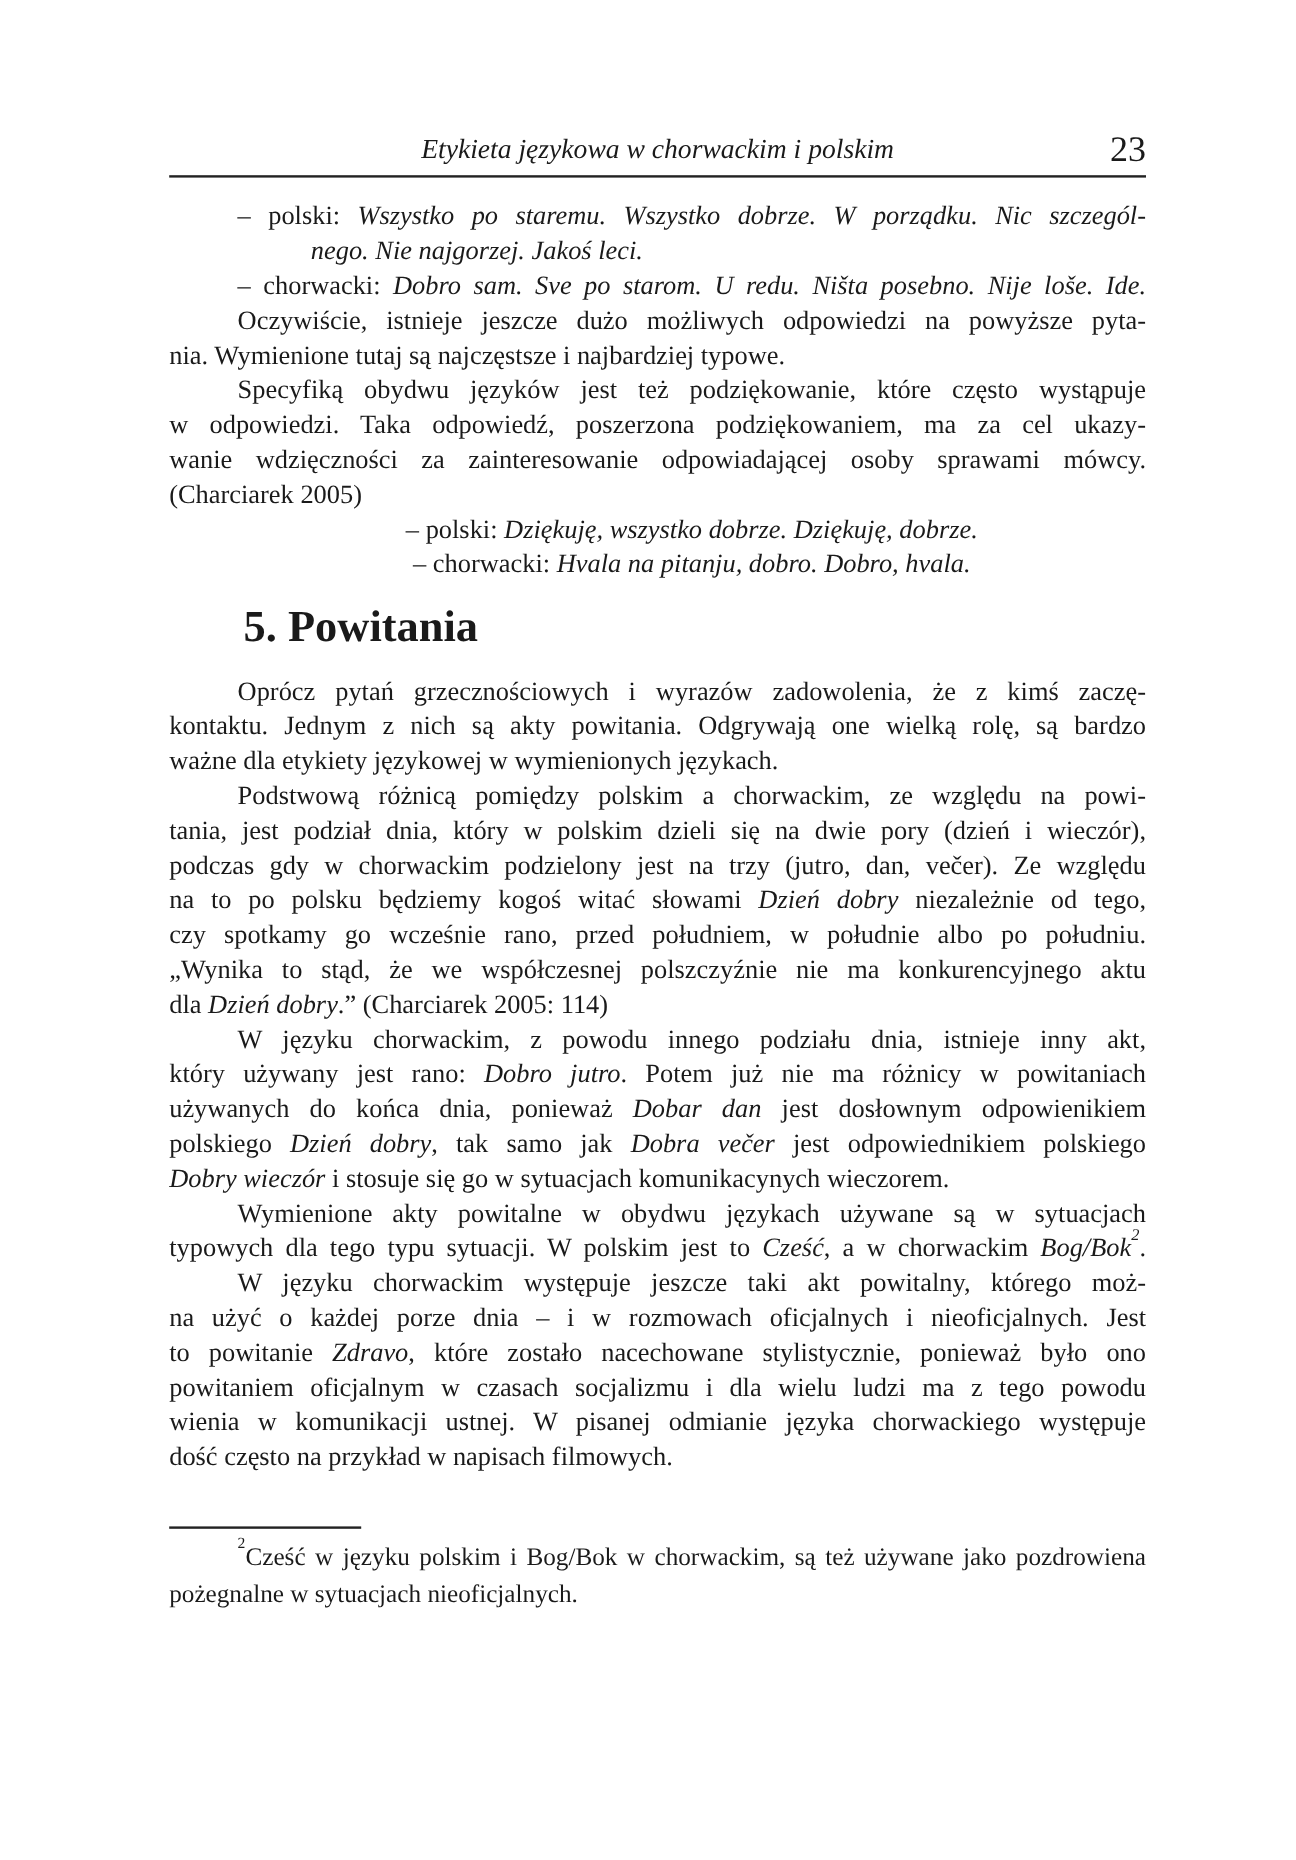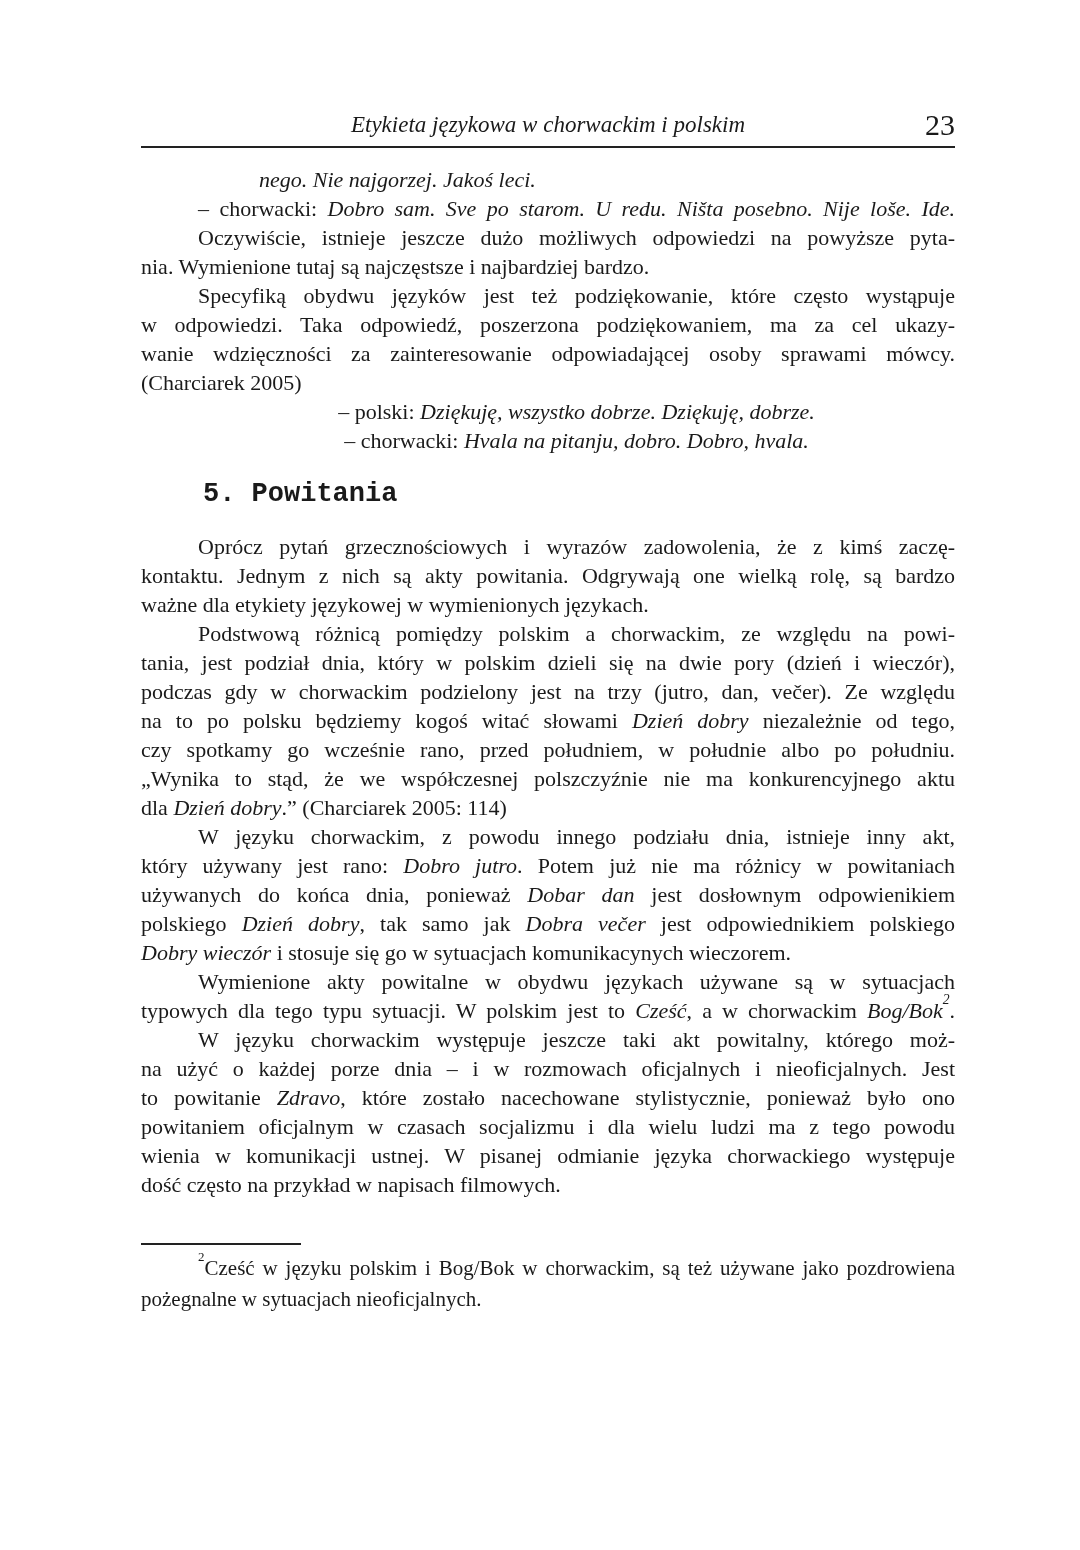--- a/index.html
+++ b/index.html
@@ -66,24 +66,23 @@
   sup.s {
     font-size: 62%;
     line-height: 0;
     position: relative;
     top: -0.45em;
   }
   
   .sect-heading {
     margin: 21px 0 20px 0;
     padding-left: 62px;
-    font-size: 27px;
+    font-size: 37px;
     font-weight: bold;
     line-height: 36px;
-    font-family: Liberation Mono, monospace;
   }
   
   .footnote { margin-top: 44px; }
   .footnote-rule {
     border: 0;
     border-bottom: 2px solid #222222;
     width: 160px;
     height: 0;
     margin: 0 0 8px 0;
   }
@@ -98,24 +97,25 @@
 <div class="page">
   <div class="content">
 
     <div class="runhead">
       <div class="title">Etykieta językowa w chorwackim i polskim</div>
       <div class="pageno">23</div>
     </div>
     <div class="header-rule"></div>
 
     <div class="bodytext">
+        <div class="l ind1 j"><span>– polski: </span><span class="it">Wszystko po staremu. Wszystko dobrze. W porządku. Nic szczegól-</span></div>
         <div class="l ind2"><span class="it">nego. Nie najgorzej. Jakoś leci.</span></div>
         <div class="l ind1 j"><span>– chorwacki: </span><span class="it">Dobro sam. Sve po starom. U redu. Ništa posebno. Nije loše. Ide.</span></div>
         <div class="l ind1 j"><span>Oczywiście, istnieje jeszcze dużo możliwych odpowiedzi na powyższe pyta-</span></div>
-        <div class="l ind0"><span>nia. Wymienione tutaj są najczęstsze i najbardziej bardzo.</span></div>
+        <div class="l ind0"><span>nia. Wymienione tutaj są najczęstsze i najbardziej typowe.</span></div>
         <div class="l ind1 j"><span>Specyfiką obydwu języków jest też podziękowanie, które często wystąpuje</span></div>
         <div class="l ind0 j"><span>w odpowiedzi. Taka odpowiedź, poszerzona podziękowaniem, ma za cel ukazy-</span></div>
         <div class="l ind0 j"><span>wanie wdzięczności za zainteresowanie odpowiadającej osoby sprawami mówcy.</span></div>
         <div class="l ind0"><span>(Charciarek 2005)</span></div>
         <div class="l ind1"><span>– polski: </span><span class="it">Dziękuję, wszystko dobrze. Dziękuję, dobrze.</span></div>
         <div class="l ind1"><span>– chorwacki: </span><span class="it">Hvala na pitanju, dobro. Dobro, hvala.</span></div>
       </div>
 
     <h2 class="sect-heading">5. Powitania</h2>
 

